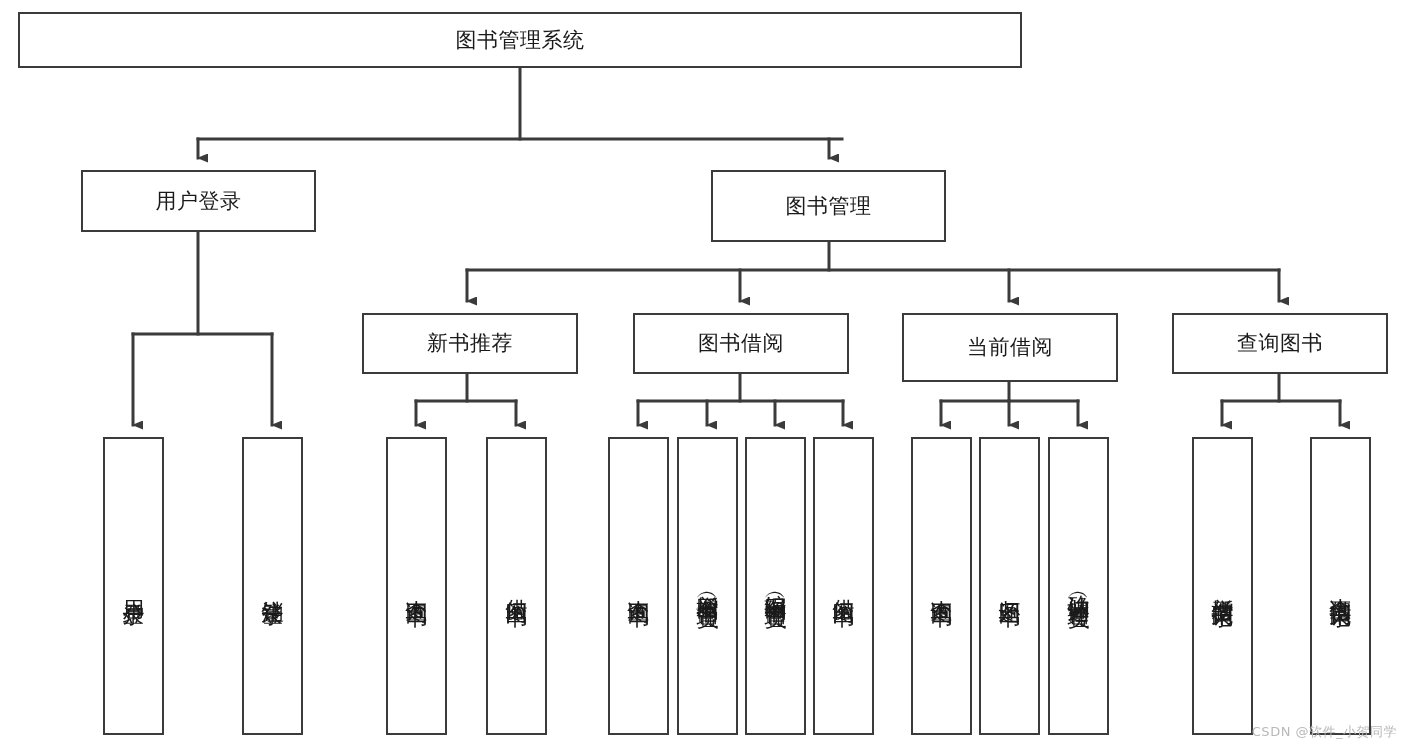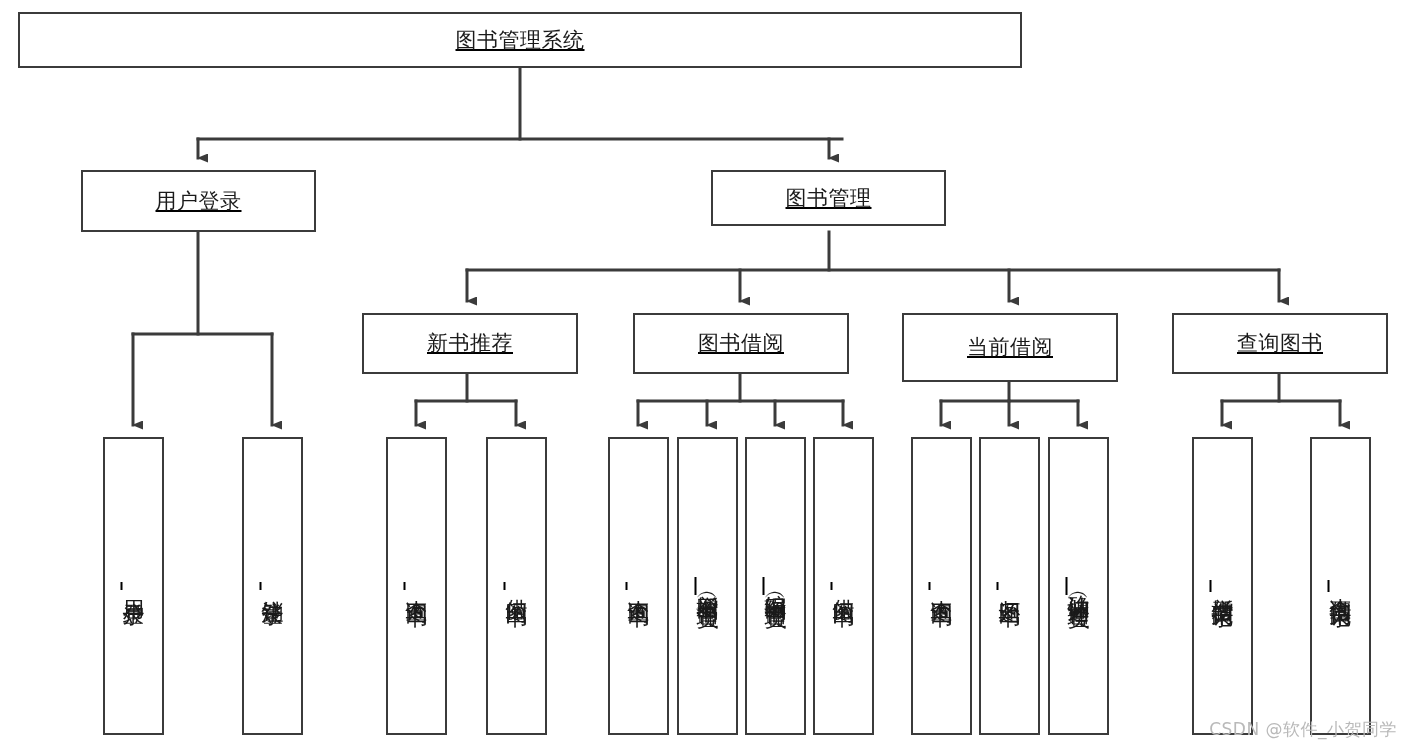--- a/index.html
+++ b/index.html
@@ -28,21 +28,20 @@
   }
   .node-box {
     position: absolute;
     box-sizing: border-box;
     border: 2px solid #3b3b3b;
     background: #ffffff;
     display: flex;
     align-items: center;
     justify-content: center;
     overflow: hidden;
-    text-decoration: underline;
   }
   .node-label {
     color: #1a1a1a;
     font-size: 21px;
     line-height: 1.18;
     letter-spacing: 0.5px;
     white-space: nowrap;
     text-align: center;
   }
   .node-box.vertical .node-label {
@@ -50,21 +49,21 @@
     text-orientation: upright;
     font-size: 22px;
     letter-spacing: 2px;
     line-height: 1;
   }
   .watermark {
     position: absolute;
     right: 8px;
     bottom: 6px;
     color: #b9b9b9;
-    font-size: 17px;
+    font-size: 13px;
     letter-spacing: 0.5px;
     white-space: nowrap;
     pointer-events: none;
   }
 </style>
 </head>
 <body>
 
 <div id="diagram-root">
 
@@ -118,21 +117,21 @@
     </g>
   </svg>
 
   <div class="node-box" style="left:18px; top:12px; width:1004px; height:56px;">
     <span class="node-label">图书管理系统</span>
   </div>
 
   <div class="node-box" style="left:81px; top:170px; width:235px; height:62px;">
     <span class="node-label">用户登录</span>
   </div>
-  <div class="node-box" style="left:711px; top:170px; width:235px; height:56px;">
+  <div class="node-box" style="left:711px; top:170px; width:235px; height:72px;">
     <span class="node-label">图书管理</span>
   </div>
 
   <div class="node-box" style="left:633px; top:313px; width:216px; height:61px;">
     <span class="node-label">图书借阅</span>
   </div>
   <div class="node-box" style="left:362px; top:313px; width:216px; height:61px;">
     <span class="node-label">新书推荐</span>
   </div>
   <div class="node-box" style="left:902px; top:313px; width:216px; height:69px;">

